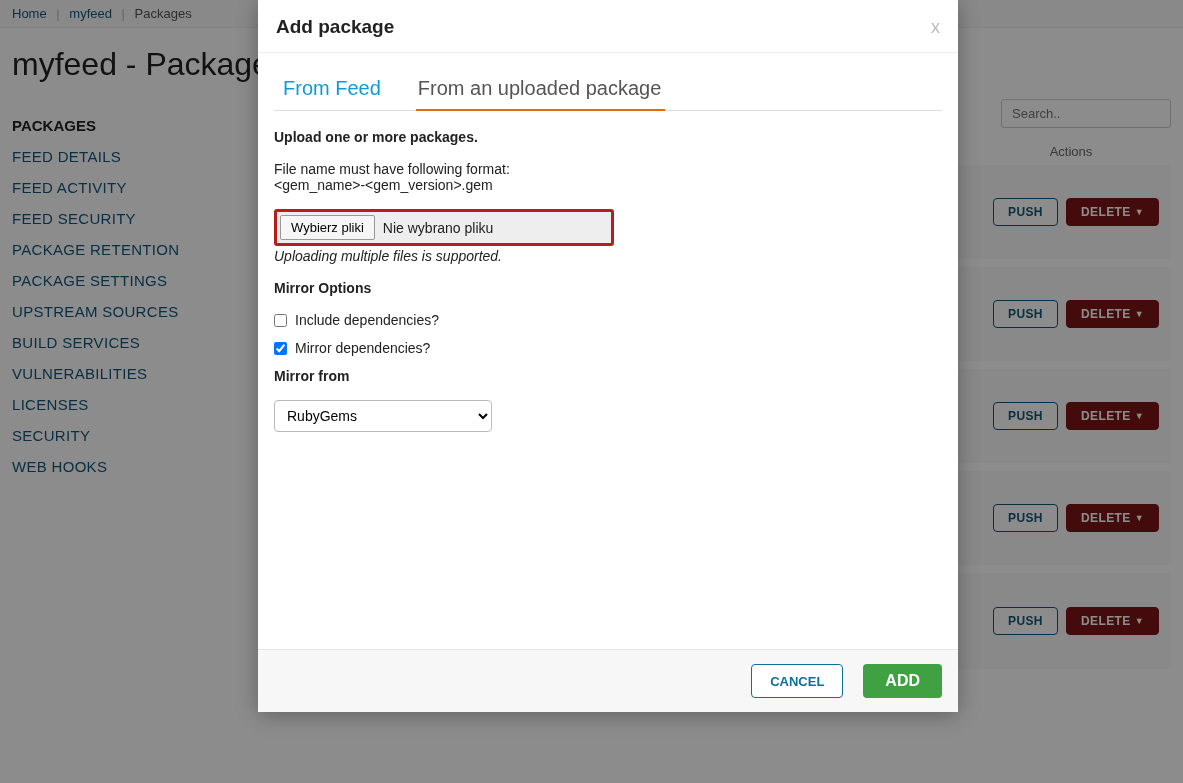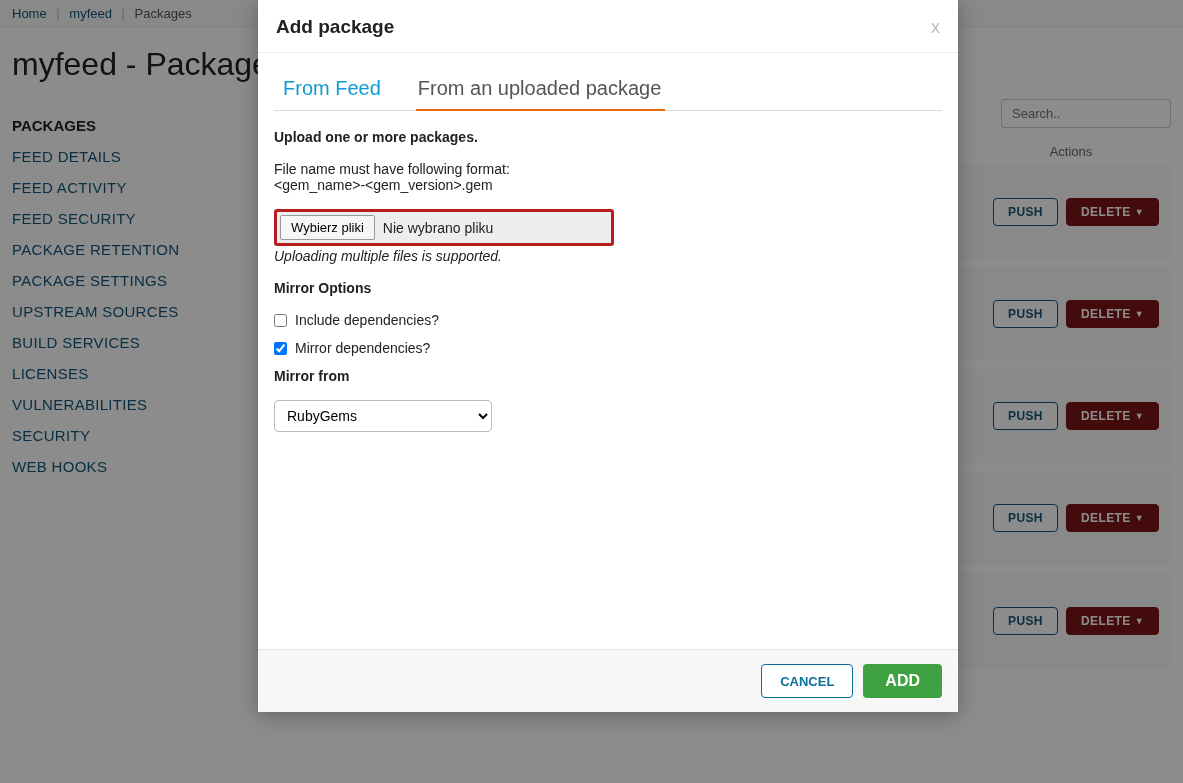--- a/index.html
+++ b/index.html
@@ -48,21 +48,21 @@
 .section .strong{font-weight:600;}
 .filebox{display:flex;align-items:center;border:3px solid #b91c1c;border-radius:3px;background:#eee;width:340px;padding:3px;margin-bottom:2px;}
 .filebtn{border:1px solid #999;border-radius:2px;background:#f6f6f6;padding:4px 10px;font-size:13px;cursor:pointer;}
 .filetxt{font-size:14px;color:#222;padding:0 8px;}
 .hint{font-style:italic;color:#555;font-size:14px;margin-bottom:16px;}
 .optlabel{font-weight:600;font-size:14px;margin-bottom:10px;}
 .chkrow{display:flex;align-items:center;font-size:14px;margin-bottom:12px;color:#222;}
 .chkrow input{margin-right:8px;}
 .fldlabel{font-weight:600;font-size:14px;margin-bottom:6px;}
 .select{width:218px;border:1px solid #bbb;border-radius:4px;padding:6px 8px;font-size:14px;background:#fff;appearance:auto;}
-.modal-footer{background:#f7f7f7;border-top:1px solid #e5e5e5;padding:14px 16px;display:flex;justify-content:flex-end;gap:10px;}
+.modal-footer{background:#f7f7f7;border-top:1px solid #e5e5e5;padding:14px 16px;display:flex;justify-content:flex-end;gap:20px;}
 .btn-cancel{border:1px solid #0d6f9b;background:#fff;color:#0d6f9b;font-size:13px;font-weight:600;padding:8px 18px;border-radius:4px;cursor:pointer;}
 .btn-add{border:none;background:#3fa142;color:#fff;font-size:16px;font-weight:600;padding:8px 22px;border-radius:4px;cursor:pointer;}
 </style>
 </head>
 <body>
 
 <div class="bg">
   <div class="breadcrumb">
     <a href="#">Home</a>
     <span class="sep">|</span>
@@ -76,22 +76,22 @@
   <div class="layout">
     <div class="sidebar">
       <h3>PACKAGES</h3>
       <a href="#">FEED DETAILS</a>
       <a href="#">FEED ACTIVITY</a>
       <a href="#">FEED SECURITY</a>
       <a href="#">PACKAGE RETENTION</a>
       <a href="#">PACKAGE SETTINGS</a>
       <a href="#">UPSTREAM SOURCES</a>
       <a href="#">BUILD SERVICES</a>
+      <a href="#">VULNERABILITIES</a>
       <a href="#">LICENSES</a>
-      <a href="#">VULNERABILITIES</a>
       <a href="#">SECURITY</a>
       <a href="#">WEB HOOKS</a>
     </div>
     <div class="main">
       <div class="toolbar">
         <input class="search" placeholder="Search.." style="">
       </div>
       <div class="table">
         <div class="thead">
           <div class="col-actions">Actions</div>

